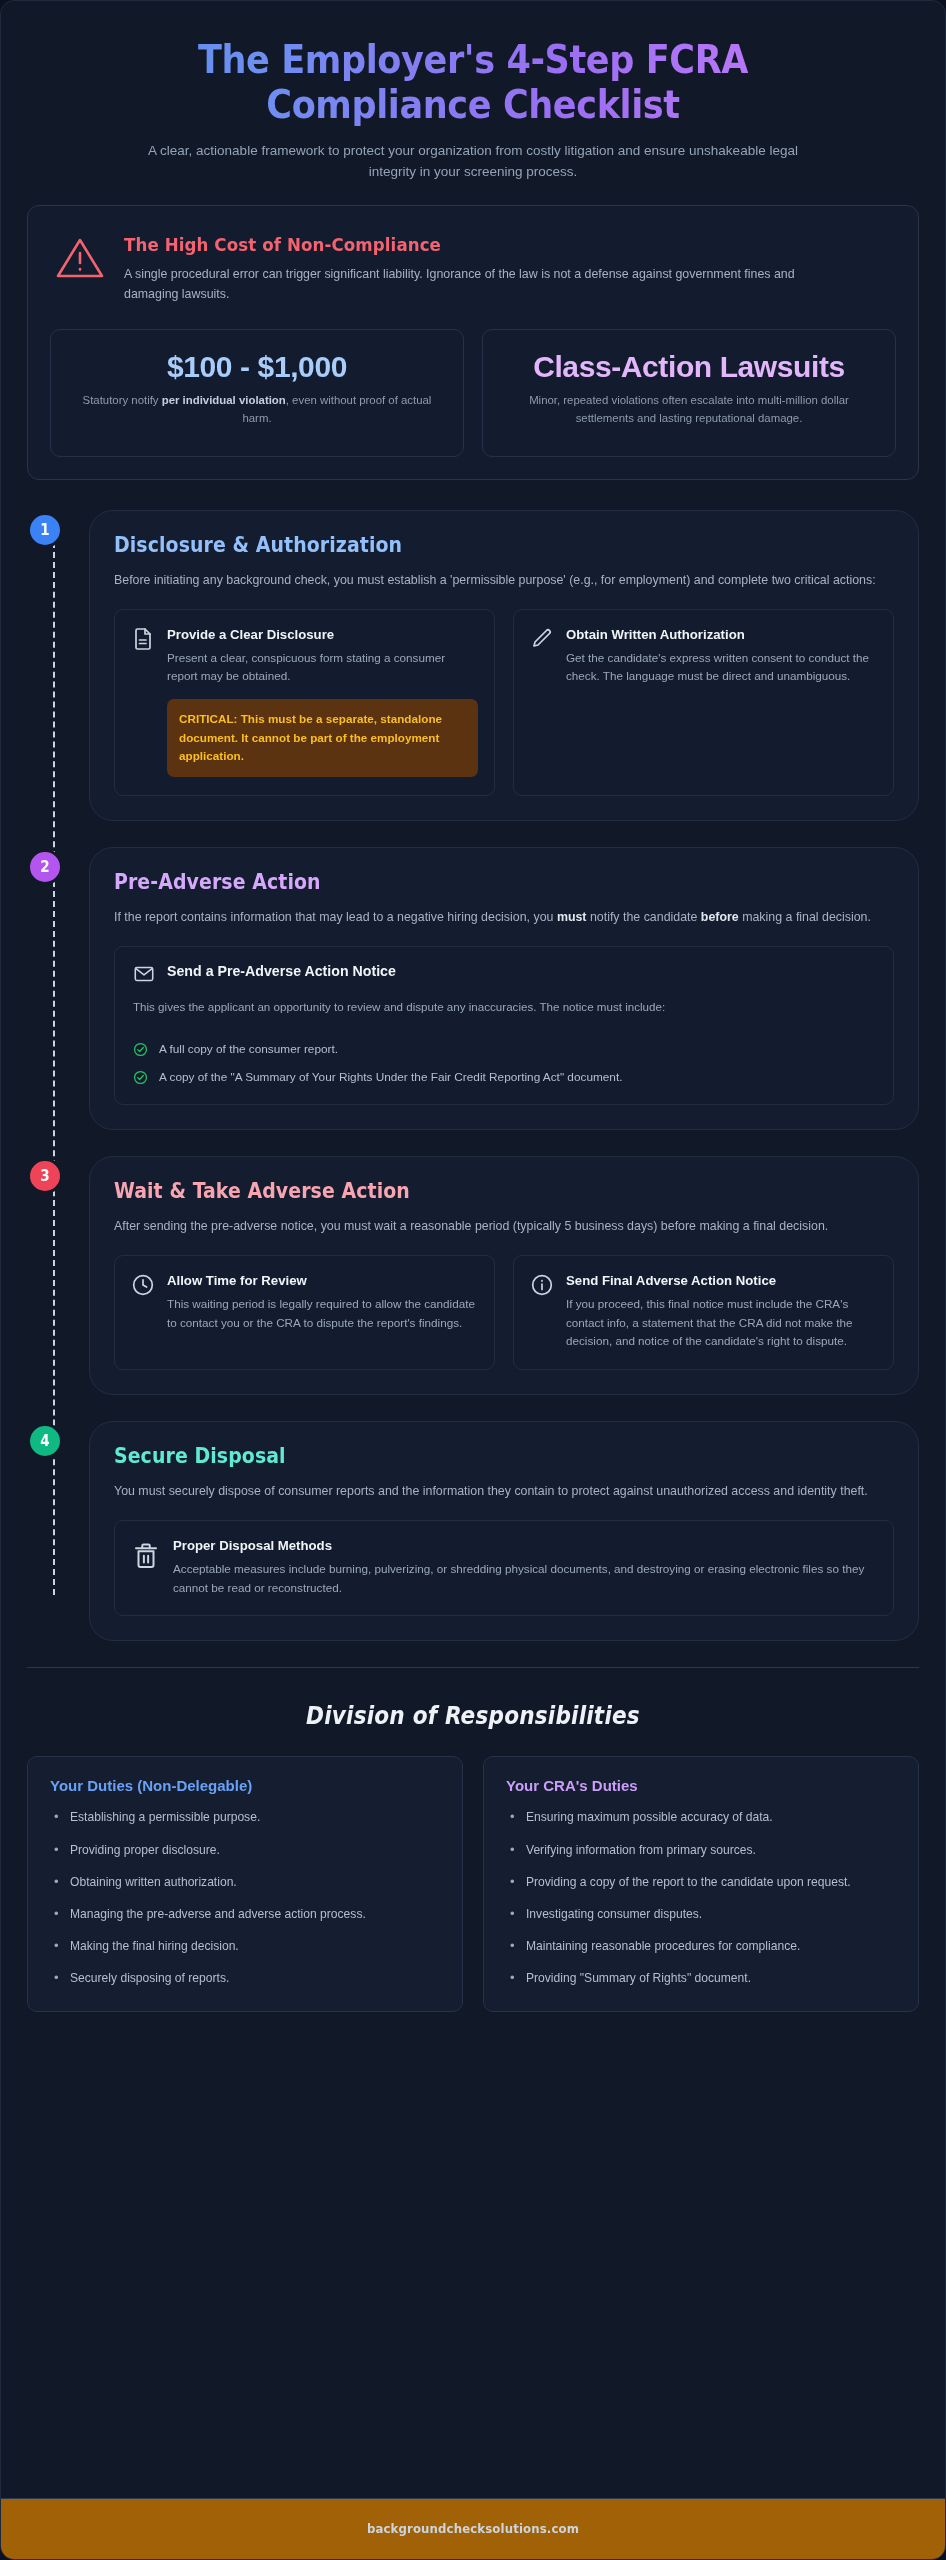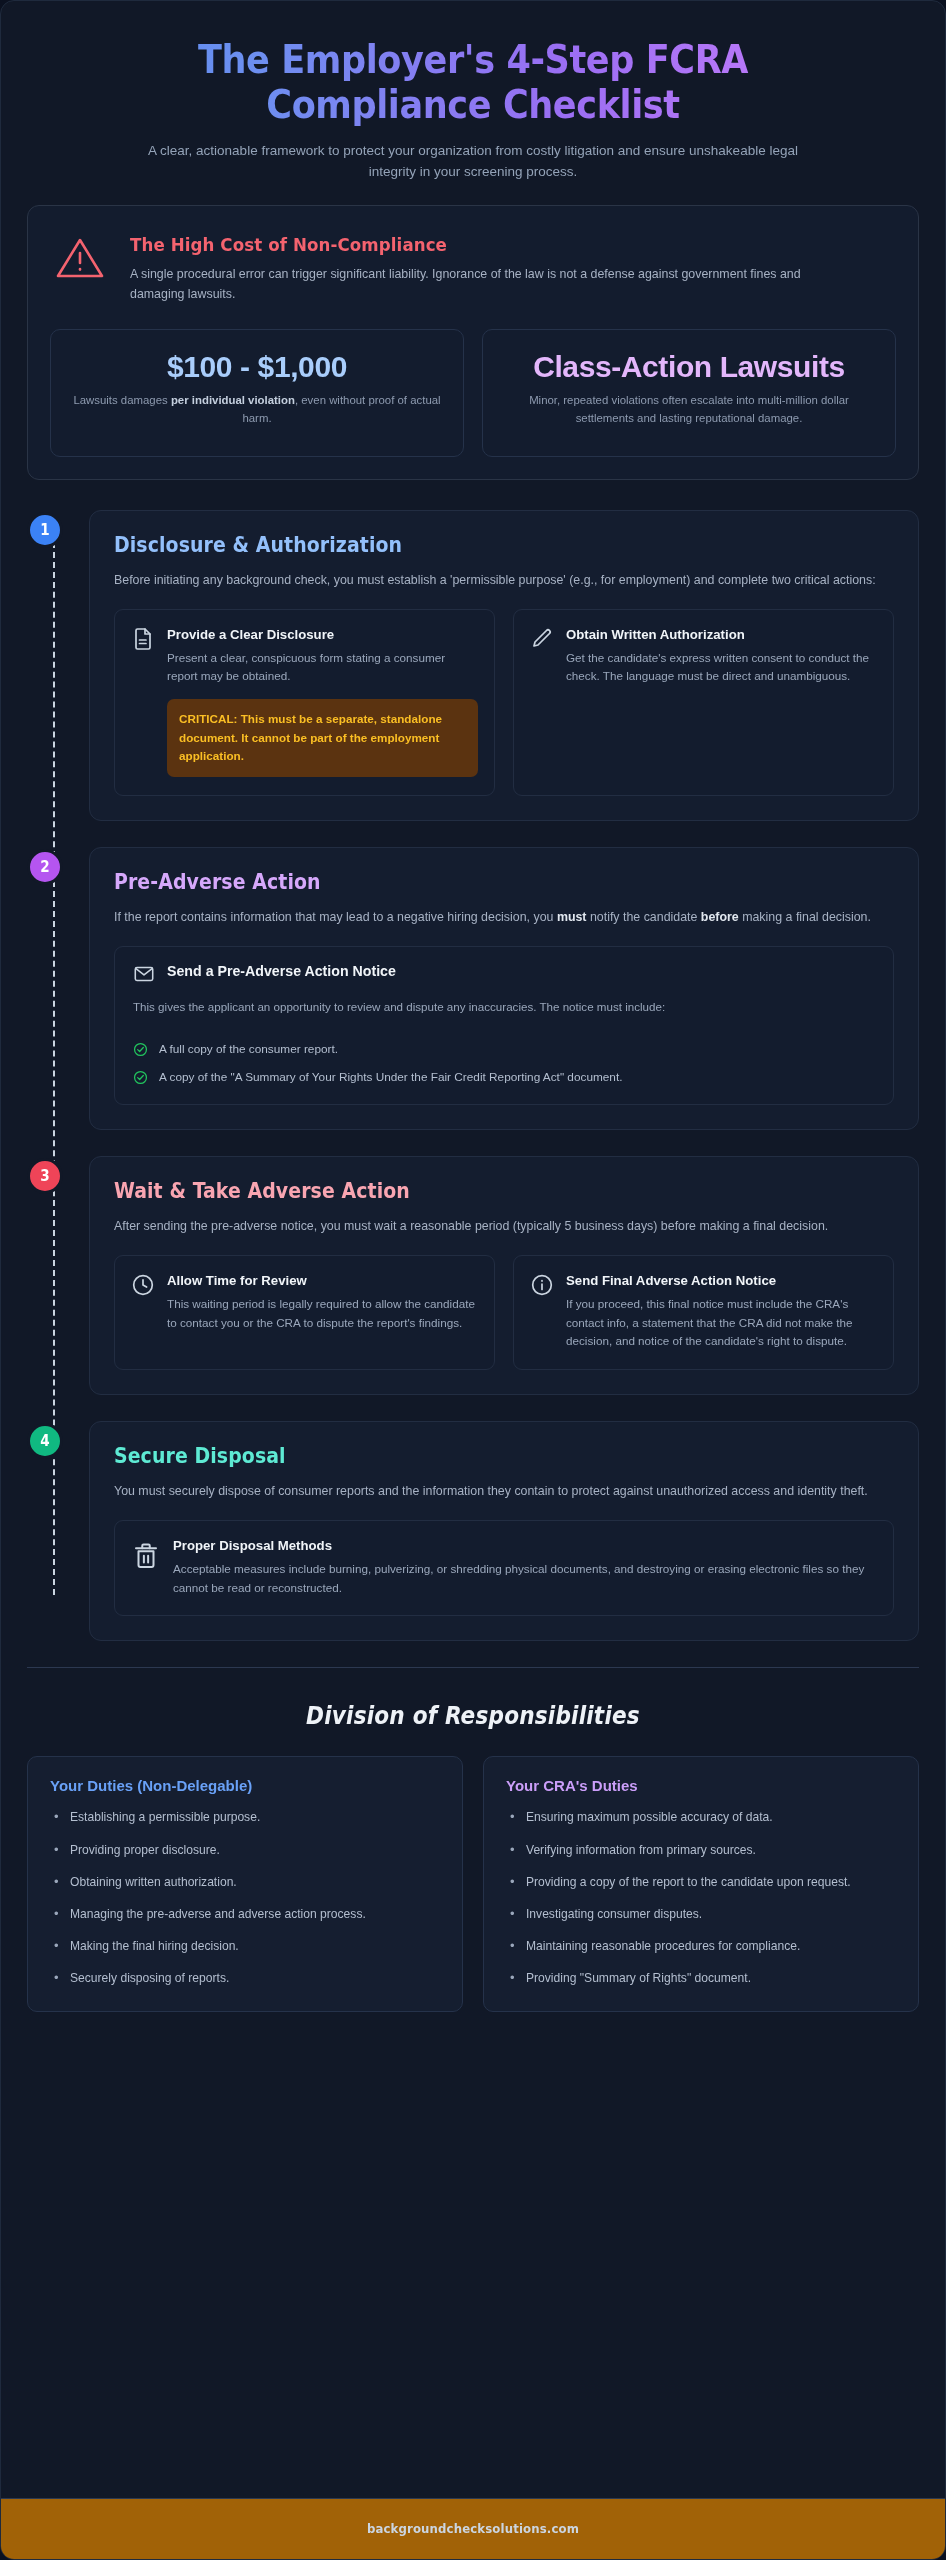--- a/index.html
+++ b/index.html
@@ -55,21 +55,21 @@
 
   
   .cost-panel {
     border: 1px solid #2a3446;
     border-radius: 12px;
     background: #131c2e;
     padding: 20px 22px 22px 22px;
     margin-bottom: 30px;
   }
 
-  .cost-head { display: flex; gap: 20px; align-items: flex-start; padding: 6px 0 4px 4px; }
+  .cost-head { display: flex; gap: 14px; align-items: flex-start; padding: 6px 0 4px 4px; }
 
   .warn-icon { flex: 0 0 auto; width: 56px; height: 50px; margin-top: 2px; }
 
   .cost-head-text { flex: 1 1 auto; padding-top: 2px; }
 
   .cost-title {
     color: #f4636f;
     font-size: 18.5px;
     font-weight: 700;
     font-family: "DejaVu Sans Condensed", "Liberation Sans Narrow", "Liberation Sans", sans-serif;
@@ -131,21 +131,21 @@
     color: #ffffff;
     font-size: 15px;
     font-weight: 700;
     font-family: "DejaVu Sans Condensed", "Liberation Sans Narrow", "Liberation Sans", sans-serif;
     border: 3px solid #111827;
     z-index: 2;
   }
 
   .step-card {
     border: 1px solid #222d42;
-    border-radius: 12px;
+    border-radius: 24px;
     background: #141d2f;
     padding: 22px 24px 24px 24px;
   }
 
   .step-title {
     font-size: 21px;
     font-weight: 700;
     letter-spacing: 0.1px;
     font-family: "DejaVu Sans Condensed", "Liberation Sans Narrow", "Liberation Sans", sans-serif;
   }
@@ -300,21 +300,21 @@
         <div class="cost-head-text">
           <div class="cost-title">The High Cost of Non-Compliance</div>
           <div class="cost-desc">A single procedural error can trigger significant liability. Ignorance of the law is not a defense against government fines and damaging lawsuits.</div>
         </div>
       </div>
 
       <div class="stat-row">
         <div class="stat-card">
           <div class="stat-value blue">$100 - $1,000</div>
           <div class="stat-note">
-            <span>Lawsuits damages </span><b>per individual violation</b><span>, even without proof of actual harm.</span>
+            <span>Statutory notify </span><b>per individual violation</b><span>, even without proof of actual harm.</span>
           </div>
         </div>
         <div class="stat-card">
           <div class="stat-value purple">Class-Action Lawsuits</div>
           <div class="stat-note">
             <span>Minor, repeated violations often escalate into multi-million dollar settlements and lasting reputational damage.</span>
           </div>
         </div>
       </div>
     </div>

